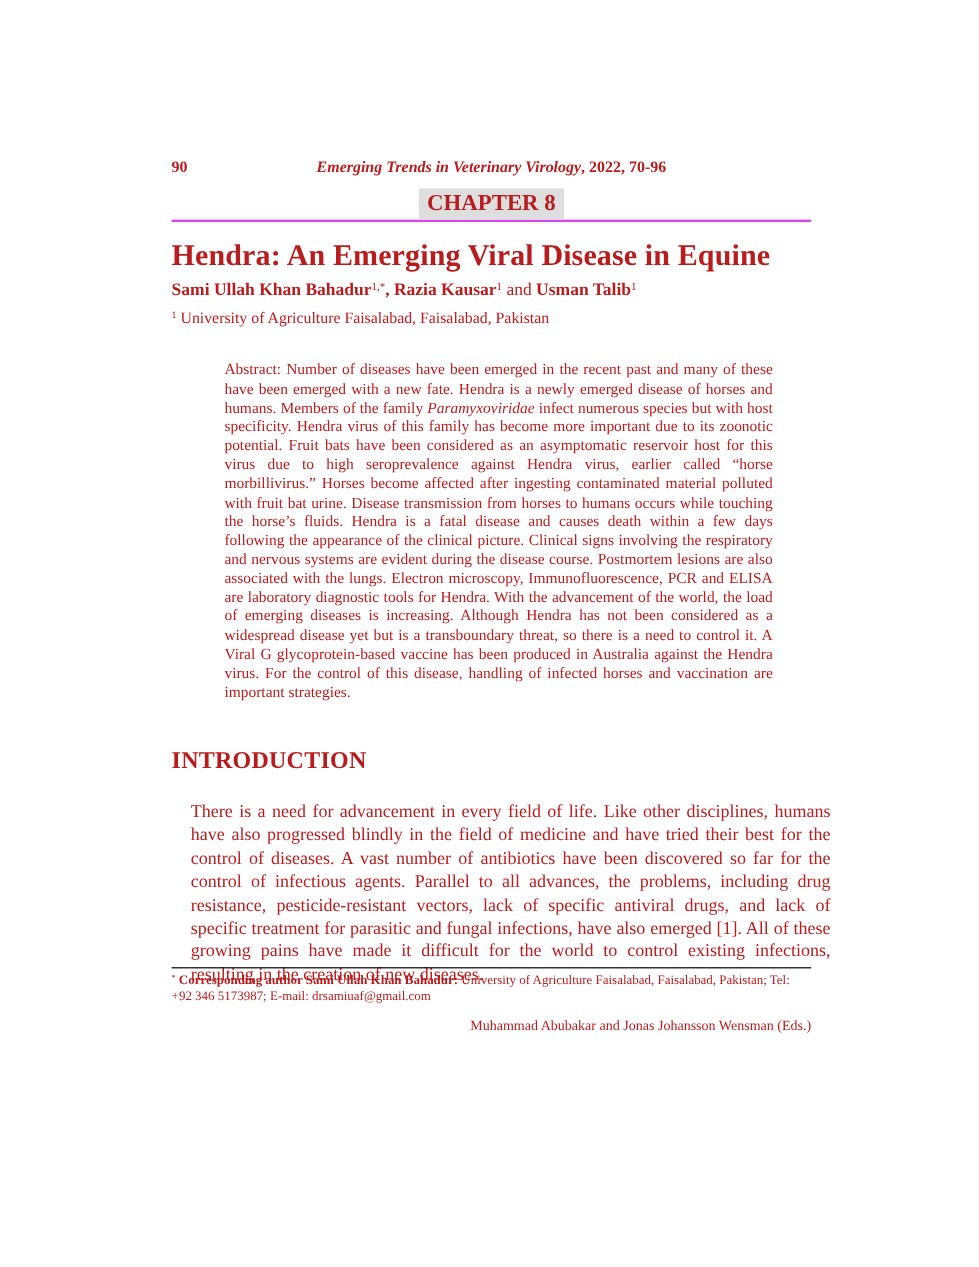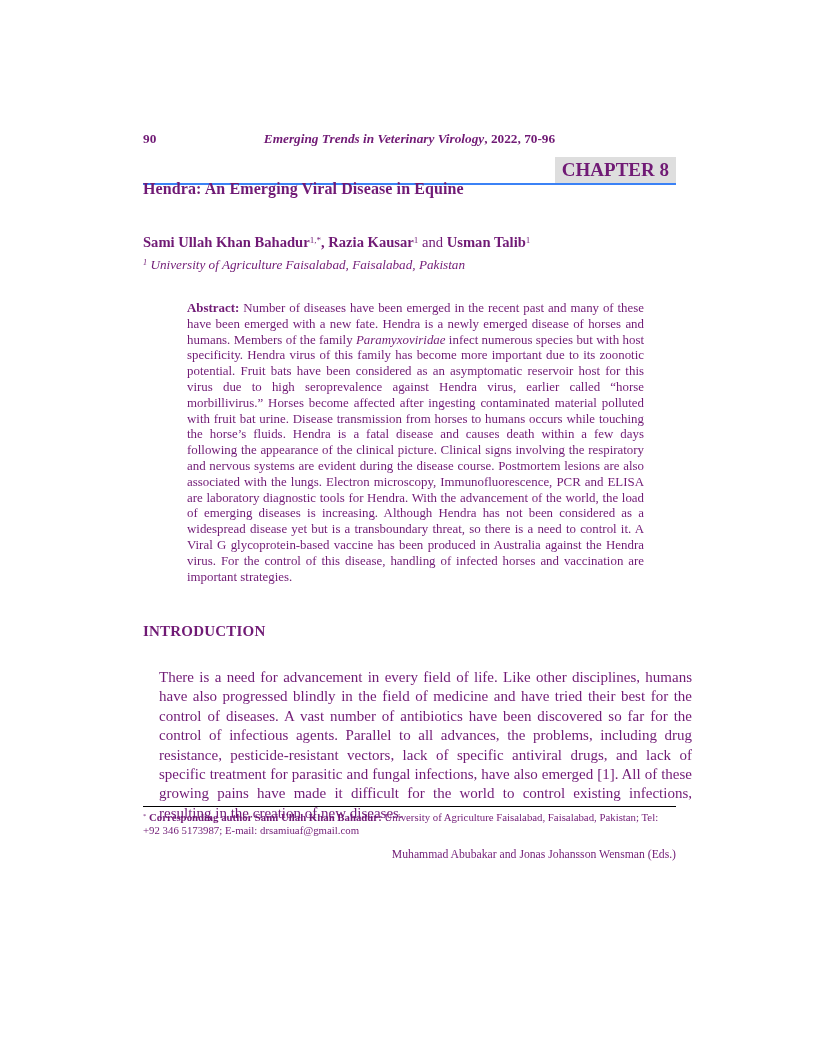--- a/index.html
+++ b/index.html
@@ -5,57 +5,57 @@
   html, body {
     margin: 0;
     padding: 0;
     background: #ffffff;
   }
   .page {
     position: relative;
     width: 816px;
     height: 1056px;
     background: #ffffff;
-    color: #701a75;
+    color: #b91c1c;
     font-family: "Liberation Serif", "DejaVu Serif", serif;
     overflow: hidden;
   }
   .just { text-align: justify; text-justify: inter-word; }
 
   .header {
     position: absolute;
     top: 131px; left: 143px; width: 533px;
     font-size: 13.3px;
     font-weight: bold;
   }
   .pagenum { position: absolute; left: 0; top: 0; }
   .running { display: block; text-align: center; }
   .running .rt-italic { font-style: italic; margin-top: 24px; }
 
   .chapter-row {
     position: absolute;
     top: 157px; left: 143px; width: 533px; height: 28px;
     box-sizing: border-box;
-    text-align: right;
-    border-bottom: 2px solid #3b82f6;
+    text-align: center;
+    border-bottom: 2px solid #d946ef;
   }
   .badge {
     display: inline-block;
     height: 26px;
     line-height: 26px;
     padding: 0 7px;
     font-size: 19px;
     font-weight: bold;
   }
 
   .title {
     position: absolute;
-    top: 180px; left: 143px; width: 560px;
+    top: 200px; left: 143px; width: 560px;
     margin: 0;
-    font-size: 16px;
+    font-size: 25px;
     font-weight: bold;
     letter-spacing: 0.1px;
   }
 
   .authors {
     position: absolute;
     top: 234px; left: 143px; width: 533px;
     margin: 0;
     font-size: 14.6px;
   }
@@ -66,44 +66,43 @@
     position: relative;
     top: -0.45em;
     line-height: 0;
   }
 
   .affiliation {
     position: absolute;
     top: 257px; left: 143px; width: 533px;
     margin: 0;
     font-size: 13.2px;
-    font-style: italic;
   }
 
   .abstract {
     position: absolute;
     top: 301px; left: 187px; width: 457px;
     font-size: 12.9px;
     line-height: 15.8px;
   }
-  .abstract b { font-weight: bold; }
+  .abstract b { font-weight: normal; }
   .abstract .taxon { font-style: italic; }
 
   .keywords {
     position: absolute;
     top: 594px; left: 143px; width: 533px;
     margin: 0;
     font-size: 15px;
   }
 
   .intro-heading {
     position: absolute;
     top: 623px; left: 143px; width: 533px;
     margin: 0;
-    font-size: 15px;
+    font-size: 20px;
     font-weight: bold;
     letter-spacing: 0.2px;
   }
 
   .bodytext {
     position: absolute;
     top: 652px; left: 143px; width: 533px;
     margin: 16px;
     font-size: 15px;
     line-height: 19.4px;

